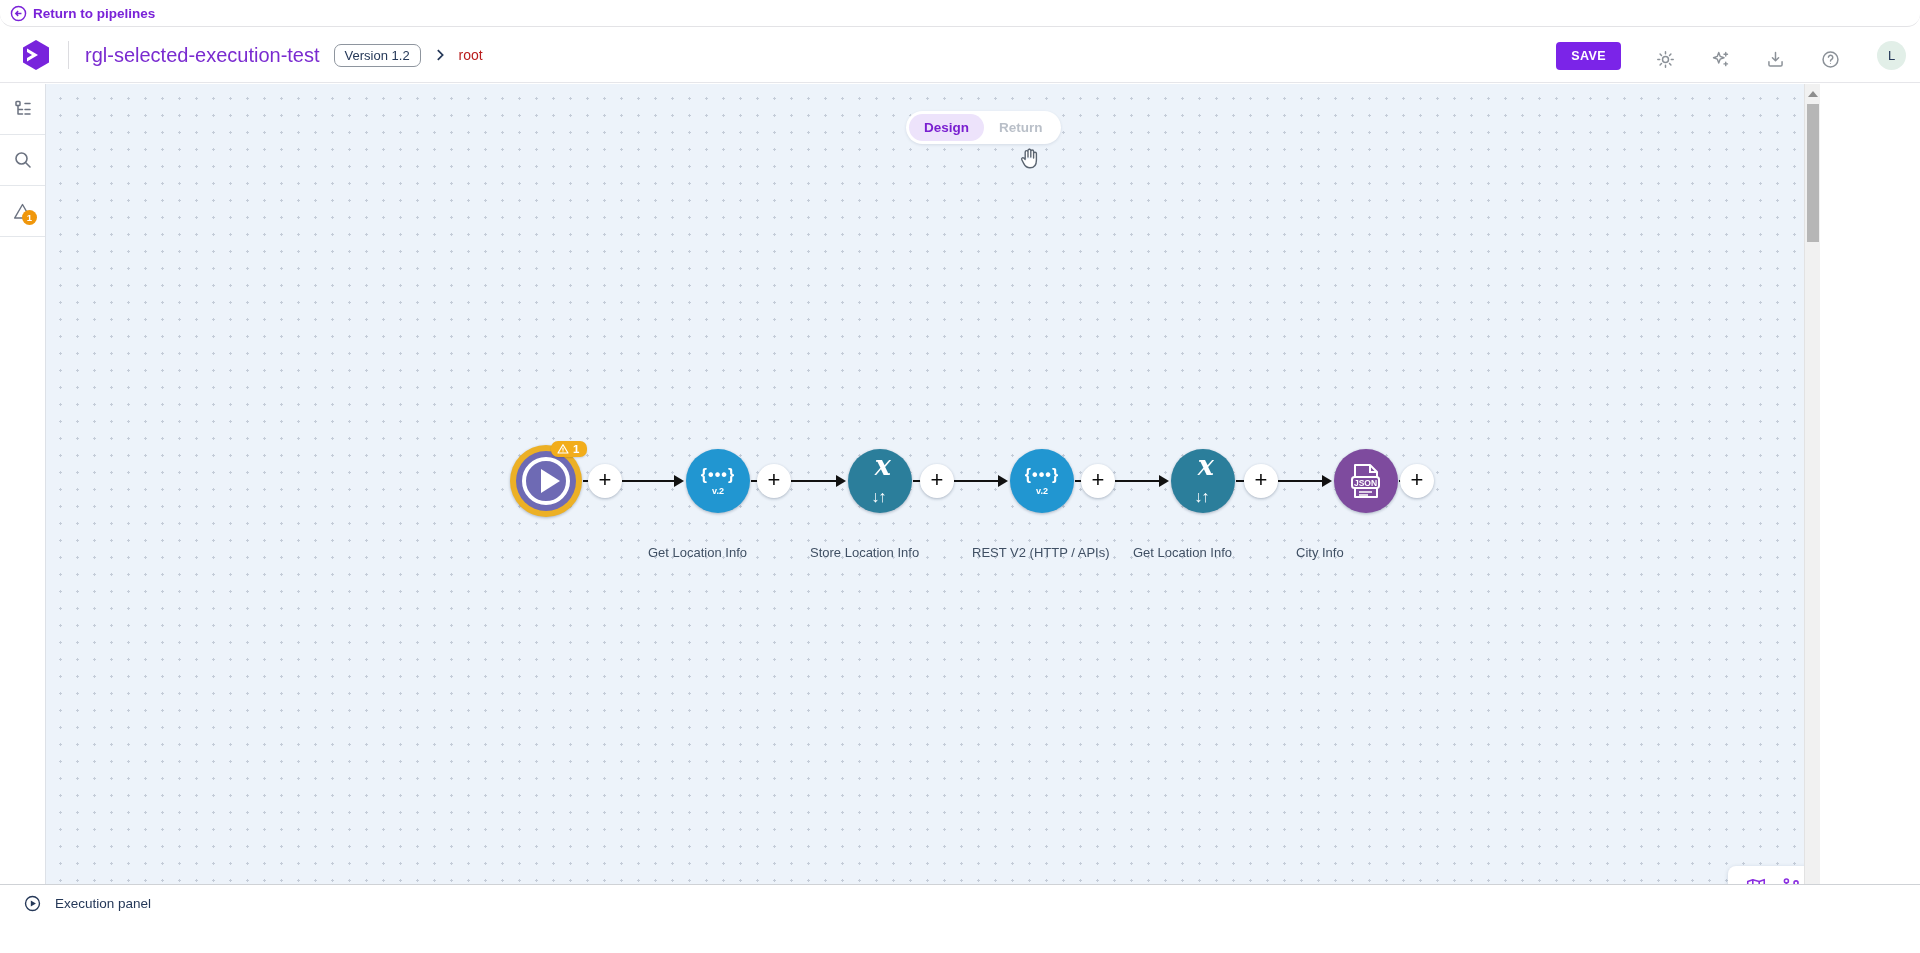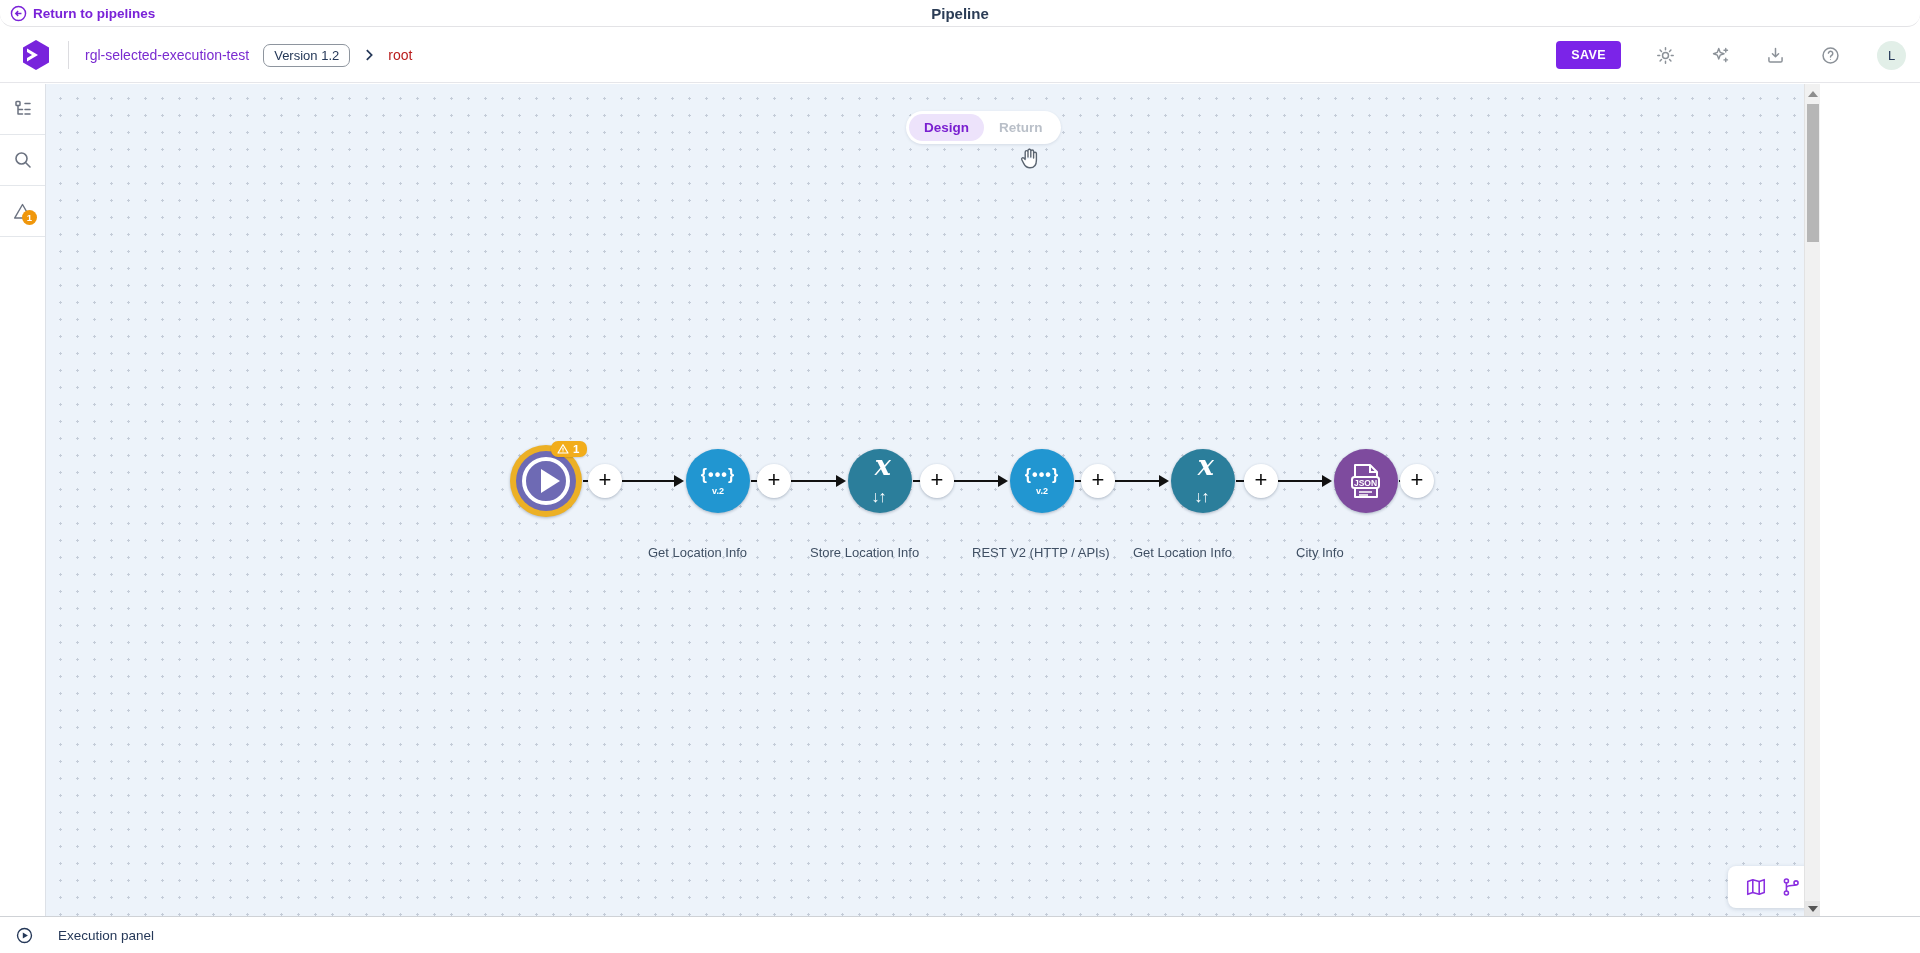--- a/index.html
+++ b/index.html
@@ -12,26 +12,26 @@
   .back-link { display:flex; align-items:center; gap:6px; margin-left:10px;
     color:#7a22d8; font-size:13.5px; font-weight:700; cursor:pointer; }
   .topbar-title { position:absolute; left:0; right:0; text-align:center;
     color:#2b3c55; font-size:15px; font-weight:700; }
 
   
   .header { position:absolute; left:0; top:28px; width:1920px; height:55px; background:#fff;
     border-bottom:1px solid #e6e6ea; display:flex; align-items:center; padding:0 14px; }
   .logo { width:32px; height:32px; margin-left:6px; }
   .hdr-divider { width:1px; height:28px; background:#dcdce0; margin:0 16px; }
-  .pipe-name { color:#7a2bd0; font-size:14px; font-weight:400; margin-right:14px; }
+  .pipe-name { color:#7a2bd0; font-size:20px; font-weight:400; margin-right:14px; }
   .ver-badge { border:1px solid #8e959e; border-radius:7px; padding:3px 10px;
     color:#253858; font-size:13px; }
   .crumb-chev { margin:0 12px; display:flex; align-items:center; }
   .crumb-current { color:#b91c1c; font-size:14px; }
-  .hdr-right { margin-left:auto; display:flex; align-items:center; gap:34px; }
+  .hdr-right { margin-left:auto; display:flex; align-items:flex-end; gap:34px; }
   .save-btn { background:#7b24e8; color:#fff; border:none; border-radius:4px;
     font-size:12.5px; font-weight:700; padding:7px 15px; letter-spacing:.4px; cursor:pointer;
     font-family:"Liberation Sans",sans-serif; }
   .hdr-icon { width:21px; height:21px; display:flex; align-items:center; justify-content:center; cursor:pointer; }
   .avatar { width:29px; height:29px; border-radius:50%; background:#e2efe8; color:#253858;
     font-size:13px; display:flex; align-items:center; justify-content:center; margin-left:2px; cursor:pointer; }
 
   
   .sidebar { position:absolute; left:0; top:84px; width:46px; height:832px; background:#fff;
     border-right:1px solid #dde1e7; }
@@ -99,36 +99,35 @@
   .vs-down-box { position:absolute; bottom:0; left:0; width:16px; height:15px; background:#e6e6e6;
     display:flex; align-items:center; justify-content:center; }
   .vs-down { width:0; height:0; border-left:5px solid transparent; border-right:5px solid transparent;
     border-top:6px solid #555; }
   .collapse-pill { position:absolute; left:1832px; top:40px; width:22px; height:58px; background:#fff;
     border:1px solid #ececec; border-radius:11px; box-shadow:0 1px 3px rgba(40,60,90,.2);
     display:flex; align-items:center; justify-content:center; color:#6d7680; font-size:14px;
     font-weight:700; cursor:pointer; z-index:6; }
 
   
-  .bottombar { position:absolute; left:0; top:916px; width:1920px; height:37px; background:#fff;
-    border-top:1px solid #cfd2d6; display:flex; align-items:center; padding-left:16px; gap:25px; }
+  .bottombar { position:absolute; left:0; top:884px; width:1920px; height:37px; background:#fff;
+    border-top:1px solid #cfd2d6; display:flex; align-items:center; padding-left:24px; gap:14px; }
   .bottombar-label { color:#253858; font-size:13.5px; }
 </style>
 </head>
 <body>
 
 <div class="topbar">
   <div class="back-link">
     <svg width="17" height="17" viewBox="0 0 20 20" fill="none" stroke="#7a22d8" stroke-width="1.7">
       <circle cx="10" cy="10" r="8.3"></circle>
       <path d="M13.5 10 H7 M9.6 7.2 L6.8 10 l2.8 2.8"></path>
     </svg>
     <span>Return to pipelines</span>
   </div>
-  <div class="topbar-title">Pipeline</div>
 </div>
 
 <div class="header">
   <svg class="logo" viewBox="0 0 32 32">
     <polygon points="16,1 29,8.5 29,23.5 16,31 3,23.5 3,8.5" fill="#7823dc"></polygon>
     <polygon points="7,9.5 18,16 7,22.5" fill="#ffffff"></polygon>
     <polygon points="7,13 12,16 7,19" fill="#7823dc"></polygon>
   </svg>
   <div class="hdr-divider"></div>
   <span class="pipe-name">rgl-selected-execution-test</span>

